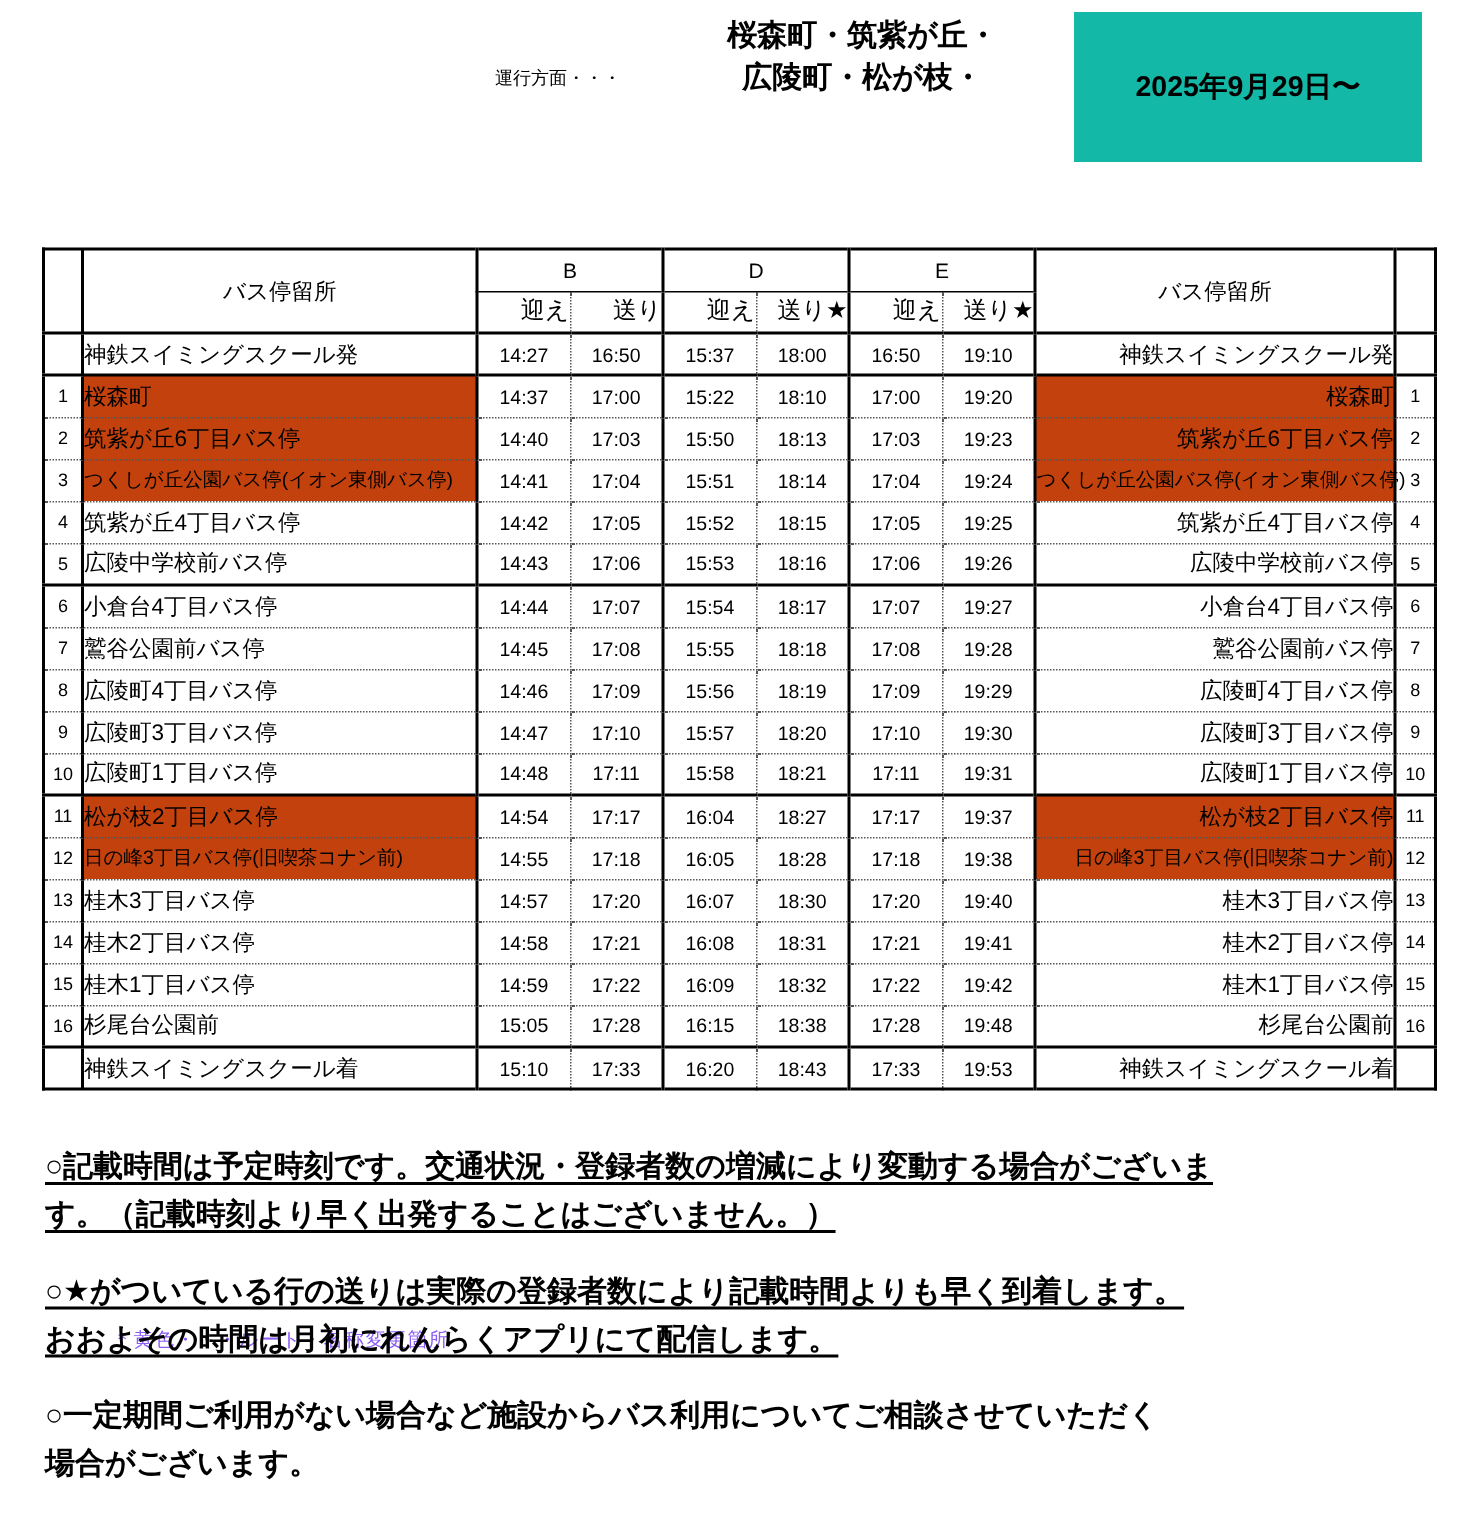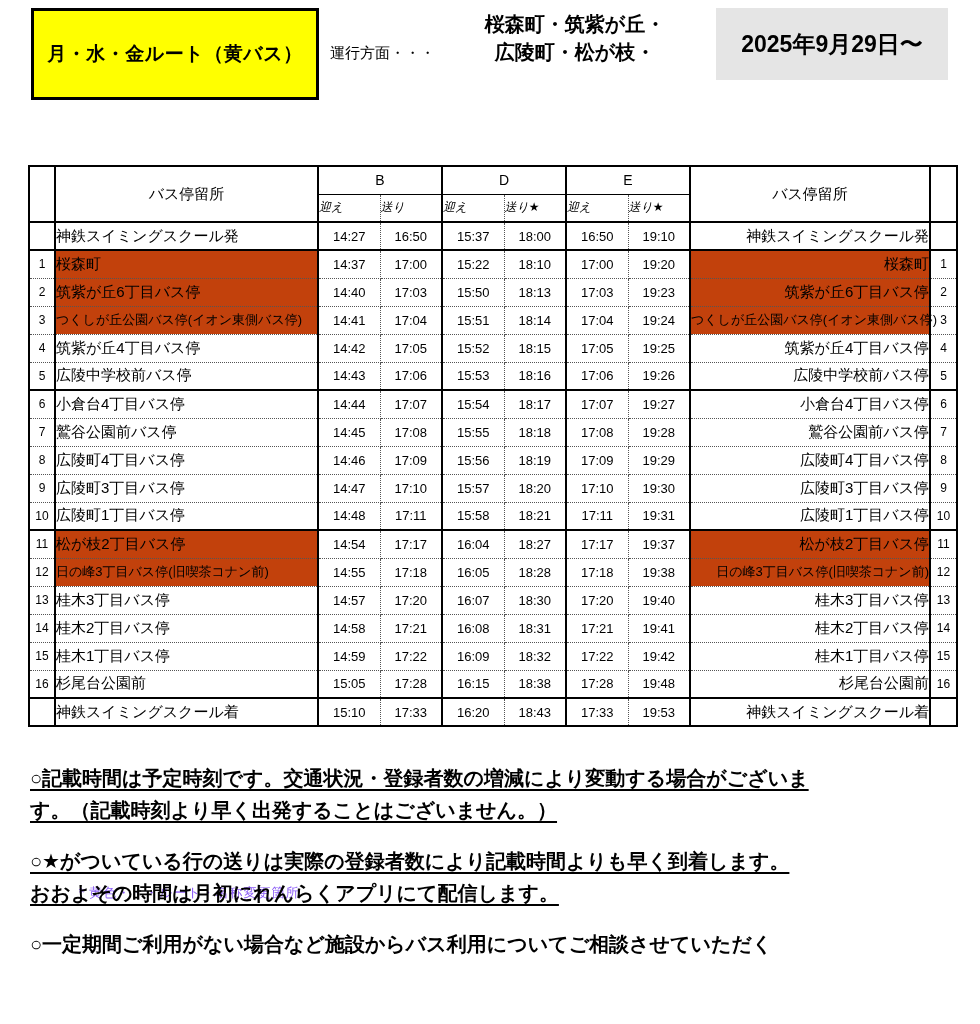--- a/index.html
+++ b/index.html
@@ -18,31 +18,31 @@
     position: absolute; left: 0; top: 0; width: 980px; height: 118px;
   }
   .route-badge {
     position: absolute; left: 31px; top: 8px; width: 288px; height: 92px;
     background: #ffff00; border: 3px solid #000000;
     display: flex; align-items: center; justify-content: center;
     font-size: 19px; font-weight: 700; letter-spacing: .5px;
   }
   .direction-label {
     position: absolute; left: 330px; top: 44px; width: 110px;
-    font-size: 15px; text-align: left; font-weight: 400;
+    font-size: 12px; text-align: left; font-weight: 400;
   }
   .direction-lines {
     position: absolute; left: 440px; top: 10px; width: 270px;
     text-align: center; font-size: 20px; font-weight: 700; line-height: 1.42;
   }
   .date-box {
-    position: absolute; left: 716px; top: 8px; width: 232px; height: 72px;
-    background: #e5e5e5;
+    position: absolute; left: 716px; top: 8px; width: 232px; height: 100px;
+    background: #14b8a6;
     display: flex; align-items: center; justify-content: center;
-    font-size: 23px; font-weight: 700;
+    font-size: 19px; font-weight: 700;
   }
 
   
   .tablewrap { position: absolute; left: 28px; top: 139px; width: 924px; margin-top: 26px; }
   table.tt {
     border-collapse: collapse; width: 924px;
     table-layout: fixed;
     font-size: 13px;
   }
   table.tt td, table.tt th {
@@ -67,21 +67,21 @@
   .vsep-r { border-right: 2px solid #000000 !important; }
 
   
   .hsep-t > td, .hsep-t > th { border-top: 2px solid #000000 !important; }
 
   .hdr-group {
     text-align: center; font-size: 14px; height: 22px;
     border-bottom: 1px solid #000000 !important;
   }
   .hdr-sub {
-    text-align: left; font-size: 12px; height: 34px; font-style: italic;
+    text-align: right; font-size: 16px; height: 34px;
   }
   .hdr-stop {
     text-align: center; font-size: 15px; vertical-align: middle;
   }
   .hdr-blank { border: none; }
 
   td.num  { text-align: center; font-size: 12px; }
   td.stopL{ text-align: left;  padding-left: 8px; font-size: 15px; white-space: nowrap; }
   td.stopR{ text-align: right; padding-right: 8px; font-size: 15px; white-space: nowrap; }
   td.time { text-align: center; font-size: 13px; }
@@ -102,21 +102,20 @@
     display: block;
   }
   .note-line.u { text-decoration: underline; text-underline-offset: 4px; }
 </style>
 </head>
 <body>
 
 <div class="page">
 
   <div class="topbar">
-    <div class="route-badge">月・水・金ルート（黄バス）</div>
     <div class="direction-label">運行方面・・・</div>
     <div class="direction-lines">
       <div>桜森町・筑紫が丘・</div>
       <div>広陵町・松が枝・</div>
     </div>
     <div class="date-box">2025年9月29日〜</div>
   </div>
 
   <div class="tablewrap">
     <table class="tt">
@@ -377,16 +376,17 @@
       <div class="note-block">
         <span class="note-line u">○記載時間は予定時刻です。交通状況・登録者数の増減により変動する場合がございま</span>
         <span class="note-line u">す。（記載時刻より早く出発することはございません。）</span>
       </div>
       <div class="note-block">
         <span class="note-line u">○★がついている行の送りは実際の登録者数により記載時間よりも早く到着します。</span>
         <span class="note-line u">おおよその時間は月初にれんらくアプリにて配信します。</span>
       </div>
       <div class="note-block">
         <span class="note-line">○一定期間ご利用がない場合など施設からバス利用についてご相談させていただく</span>
+        <span class="note-line">場合がございます。</span>
       </div>
     </div>
 
 </div>
 
 </body></html>

